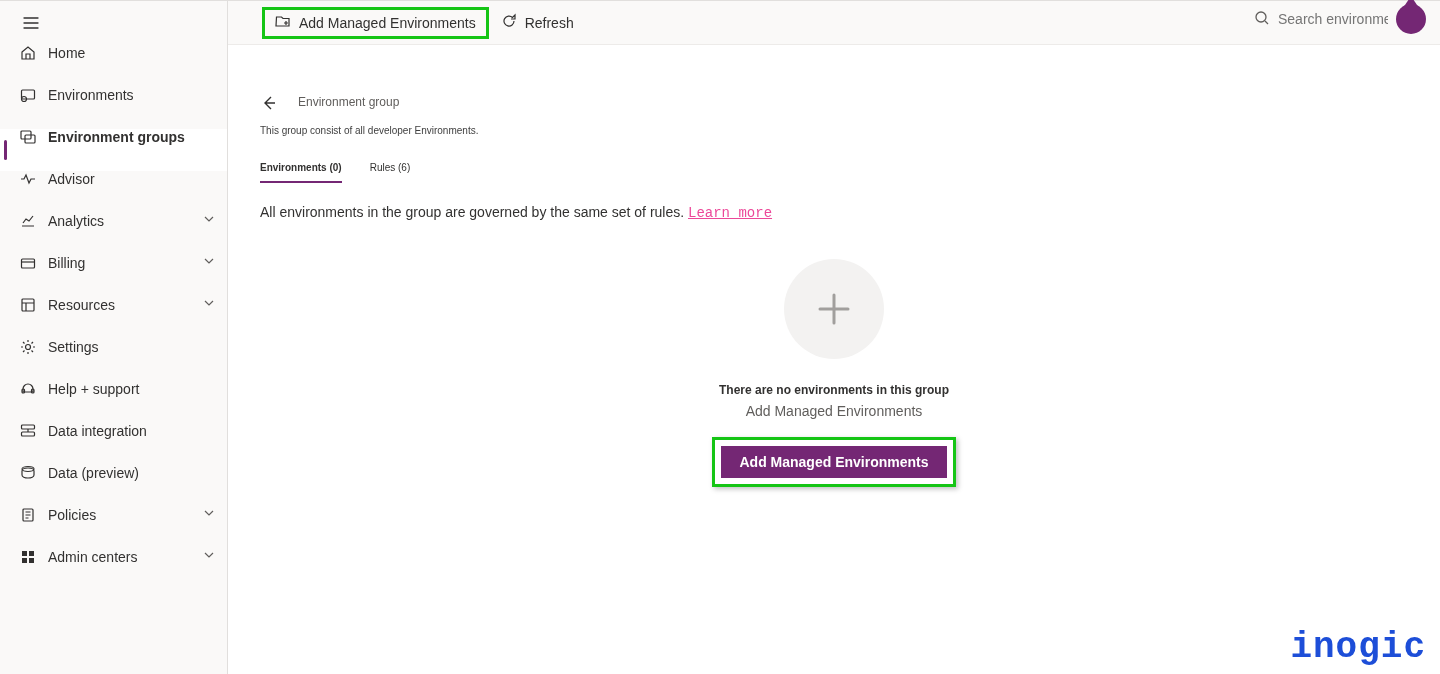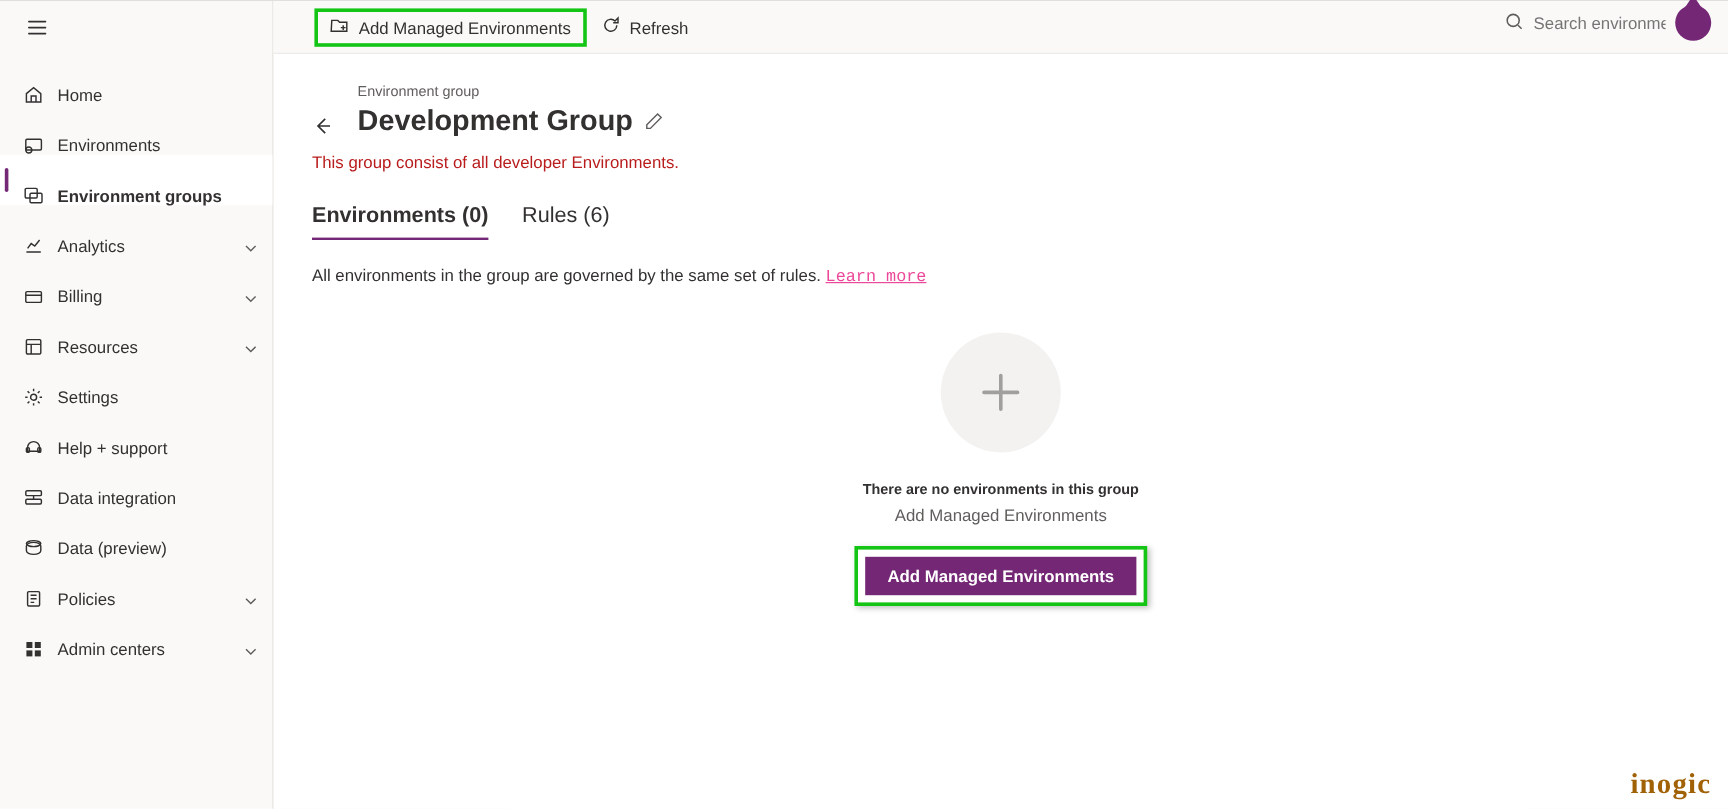--- a/index.html
+++ b/index.html
@@ -34,21 +34,21 @@
       width: 42px;
       height: 42px;
       display: flex;
       align-items: center;
       justify-content: center;
       cursor: pointer;
     }
     .nav-item {
       height: 42px;
       display: flex;
-      align-items: flex-end;
+      align-items: flex-start;
       padding: 0 12px 0 20px;
       cursor: pointer;
       color: #323130;
       position: relative;
     }
     .nav-item.active {
       background: #fff;
       font-weight: 600;
     }
     .nav-item.active::before {
@@ -182,35 +182,35 @@
     .title {
       font-size: 24px;
       font-weight: 600;
       color: #323130;
     }
     .edit-icon {
       width: 16px; height: 16px; cursor: pointer; color: #605e5c;
     }
     .desc {
       margin-top: 12px;
-      font-size: 14px;
-      color: #b91c1c;
+      font-size: 10px;
+      color: #404040;
     }
 
     
     .tabs {
       display: flex;
       gap: 28px;
       margin-top: 26px;
       border-bottom: 1px solid transparent;
     }
     .tab {
       padding-bottom: 10px;
       cursor: pointer;
-      font-size: 18px;
+      font-size: 10px;
       color: #323130;
       position: relative;
     }
     .tab.active {
       font-weight: 600;
     }
     .tab.active::after {
       content: "";
       position: absolute;
       left: 0; right: 0; bottom: 0;
@@ -262,25 +262,25 @@
       font-weight: 600;
       height: 32px;
       padding: 0 18px;
       cursor: pointer;
     }
 
     .watermark {
       position: absolute;
       right: 14px;
       bottom: 6px;
-      font-size: 24px;
+      font-size: 36px;
       font-weight: 600;
-      color: #a16207;
+      color: #1d4ed8;
       letter-spacing: 1px;
-      font-family: Liberation Serif, serif;
+      font-family: Liberation Mono, monospace;
     }
   </style>
 </head>
 <body>
 
 <div class="app">
 
   <aside class="sidebar">
     <div class="hamburger-row">
       <div class="hamburger">
@@ -313,20 +313,28 @@
     <div class="nav-item active">
       <span class="icon">
           <svg width="16" height="16" viewBox="0 0 16 16" fill="none" stroke="#323130" stroke-width="1.2">
             <rect x="1" y="2" width="10" height="8" rx="1"></rect>
             <rect x="5" y="6" width="10" height="8" rx="1"></rect>
           </svg>
         </span>
       <span class="label">Environment groups</span>
     </div>
 
+    <div class="nav-item">
+      <span class="icon">
+          <svg width="16" height="16" viewBox="0 0 16 16" fill="none" stroke="#323130" stroke-width="1.2">
+            <path d="M1 8h3l2-4 3 8 2-4h4"></path>
+          </svg>
+        </span>
+      <span class="label">Advisor</span>
+    </div>
 
     <div class="nav-item">
       <span class="icon">
           <svg width="16" height="16" viewBox="0 0 16 16" fill="none" stroke="#323130" stroke-width="1.2">
             <path d="M2 13h12M3 10l3-4 3 2 4-5"></path>
           </svg>
         </span>
       <span class="label">Analytics</span>
       <span class="chev">
           <svg width="10" height="10" viewBox="0 0 10 10">
@@ -468,26 +476,20 @@
 
     <div class="page">
       <div class="page-header">
         <div class="back-arrow">
           <svg width="18" height="18" viewBox="0 0 18 18" fill="none" stroke="#323130" stroke-width="1.4">
               <path d="M11 3L5 9l6 6M5 9h10"></path>
             </svg>
         </div>
         <div>
           <div class="crumb">Environment group</div>
-          <div class="title-row">
-            <div class="title">Development Group</div>
-            <span class="edit-icon"><svg width="16" height="16" viewBox="0 0 16 16" fill="none" stroke="#605e5c" stroke-width="1.2">
-                  <path d="M11 2l3 3-9 9H2v-3z"></path>
-                </svg></span>
-          </div>
         </div>
       </div>
 
       <div class="desc">This group consist of all developer Environments.</div>
 
       <div class="tabs">
         <div class="tab active">Environments (0)</div>
         <div class="tab">Rules (6)</div>
       </div>
 

